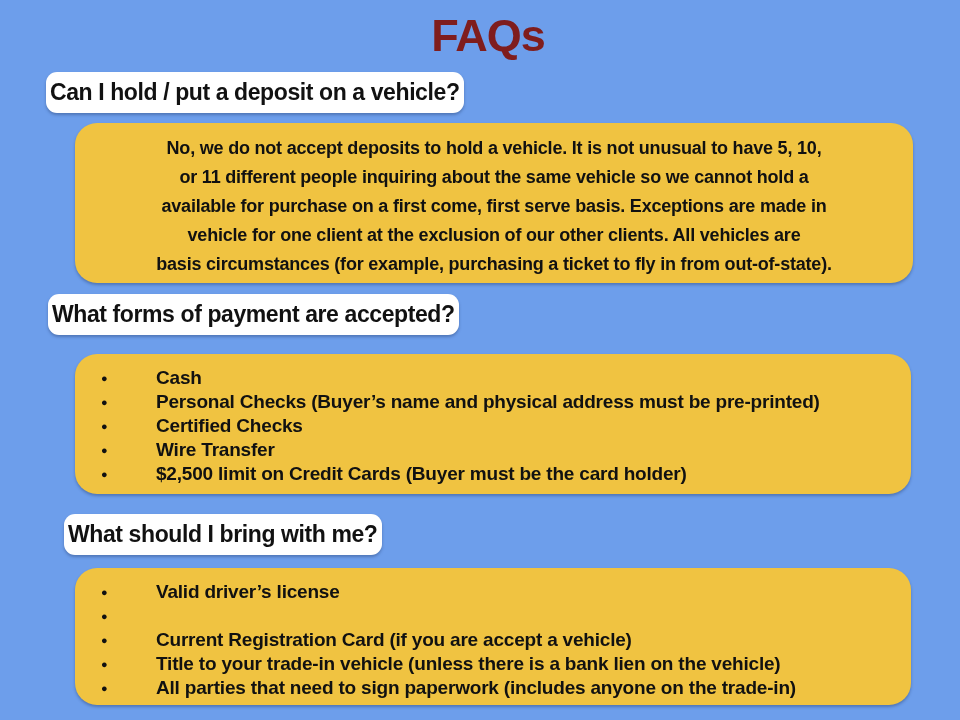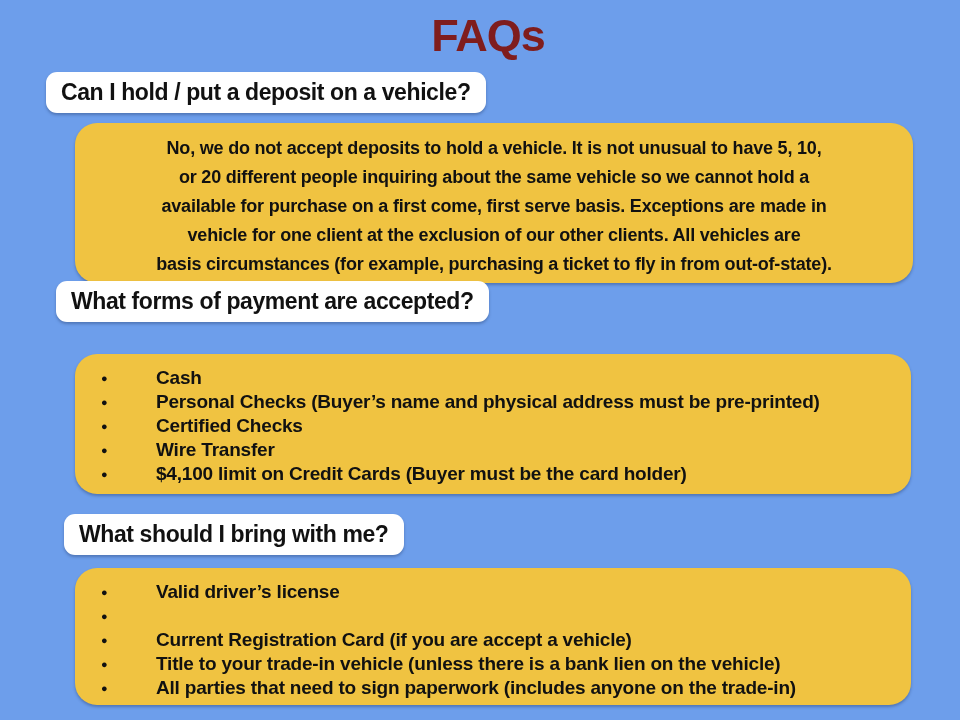--- a/index.html
+++ b/index.html
@@ -28,21 +28,21 @@
     text-align: center;
     margin: 8px;
     font-size: 45px;
     letter-spacing: -1px;
     color: #7f1d1d;
   }
   .qbox {
     position: absolute;
     background: #FFFFFF;
     border-radius: 11px;
-    padding: 7px 15px;
+    padding: 7px 4px;
     font-size: 23px;
     line-height: 27px;
     letter-spacing: -0.4px;
     white-space: nowrap;
     box-shadow: 0 2px 3px rgba(25, 45, 90, 0.35);
   }
   .abox {
     position: absolute;
     background: #F0C341;
     border-radius: 22px;
@@ -86,27 +86,27 @@
 
 <div id="slide">
 
   <h1 class="slide-title">FAQs</h1>
 
   <div class="qbox" style="left:46px; top:72px;">
     <span>Can I hold / put a deposit on a vehicle?</span>
   </div>
   <div class="abox para" style="left:75px; top:123px; width:838px; height:160px; box-sizing:border-box;">
     <div class="pline">No, we do not accept deposits to hold a vehicle. It is not unusual to have 5, 10,</div>
-    <div class="pline">or 20 different people inquiring about the same vehicle so we cannot hold a</div>
+    <div class="pline">or 11 different people inquiring about the same vehicle so we cannot hold a</div>
     <div class="pline">available for purchase on a first come, first serve basis. Exceptions are made in</div>
     <div class="pline">vehicle for one client at the exclusion of our other clients. All vehicles are</div>
     <div class="pline">basis circumstances (for example, purchasing a ticket to fly in from out-of-state).</div>
   </div>
 
-  <div class="qbox" style="left:48px; top:281px;margin-left:8px;">
+  <div class="qbox" style="left:48px; top:294px;">
     <span>What forms of payment are accepted?</span>
   </div>
   <div class="abox bullets" style="left:75px; top:354px; width:836px; height:140px; box-sizing:border-box;">
     <div class="bullet-row">
       <span class="dot">●</span>
       <span class="btext">Cash</span>
     </div>
     <div class="bullet-row">
       <span class="dot">●</span>
       <span class="btext">Personal Checks (Buyer’s name and physical address must be pre-printed)</span>
@@ -114,21 +114,21 @@
     <div class="bullet-row">
       <span class="dot">●</span>
       <span class="btext">Certified Checks</span>
     </div>
     <div class="bullet-row">
       <span class="dot">●</span>
       <span class="btext">Wire Transfer</span>
     </div>
     <div class="bullet-row">
       <span class="dot">●</span>
-      <span class="btext">$4,100 limit on Credit Cards (Buyer must be the card holder)</span>
+      <span class="btext">$2,500 limit on Credit Cards (Buyer must be the card holder)</span>
     </div>
   </div>
 
   <div class="qbox" style="left:64px; top:514px;">
     <span>What should I bring with me?</span>
   </div>
   <div class="abox bullets" style="left:75px; top:568px; width:836px; height:137px; box-sizing:border-box;">
     <div class="bullet-row">
       <span class="dot">●</span>
       <span class="btext">Valid driver’s license</span>

